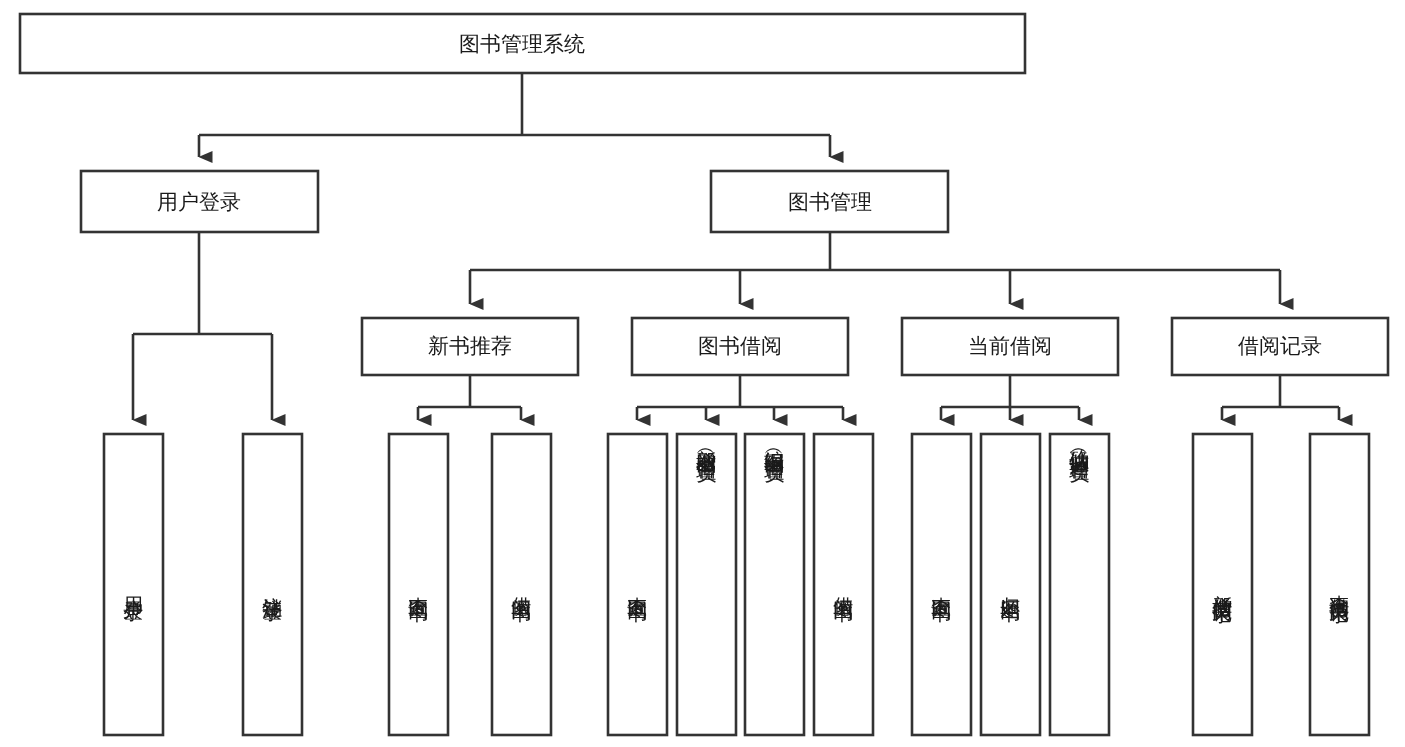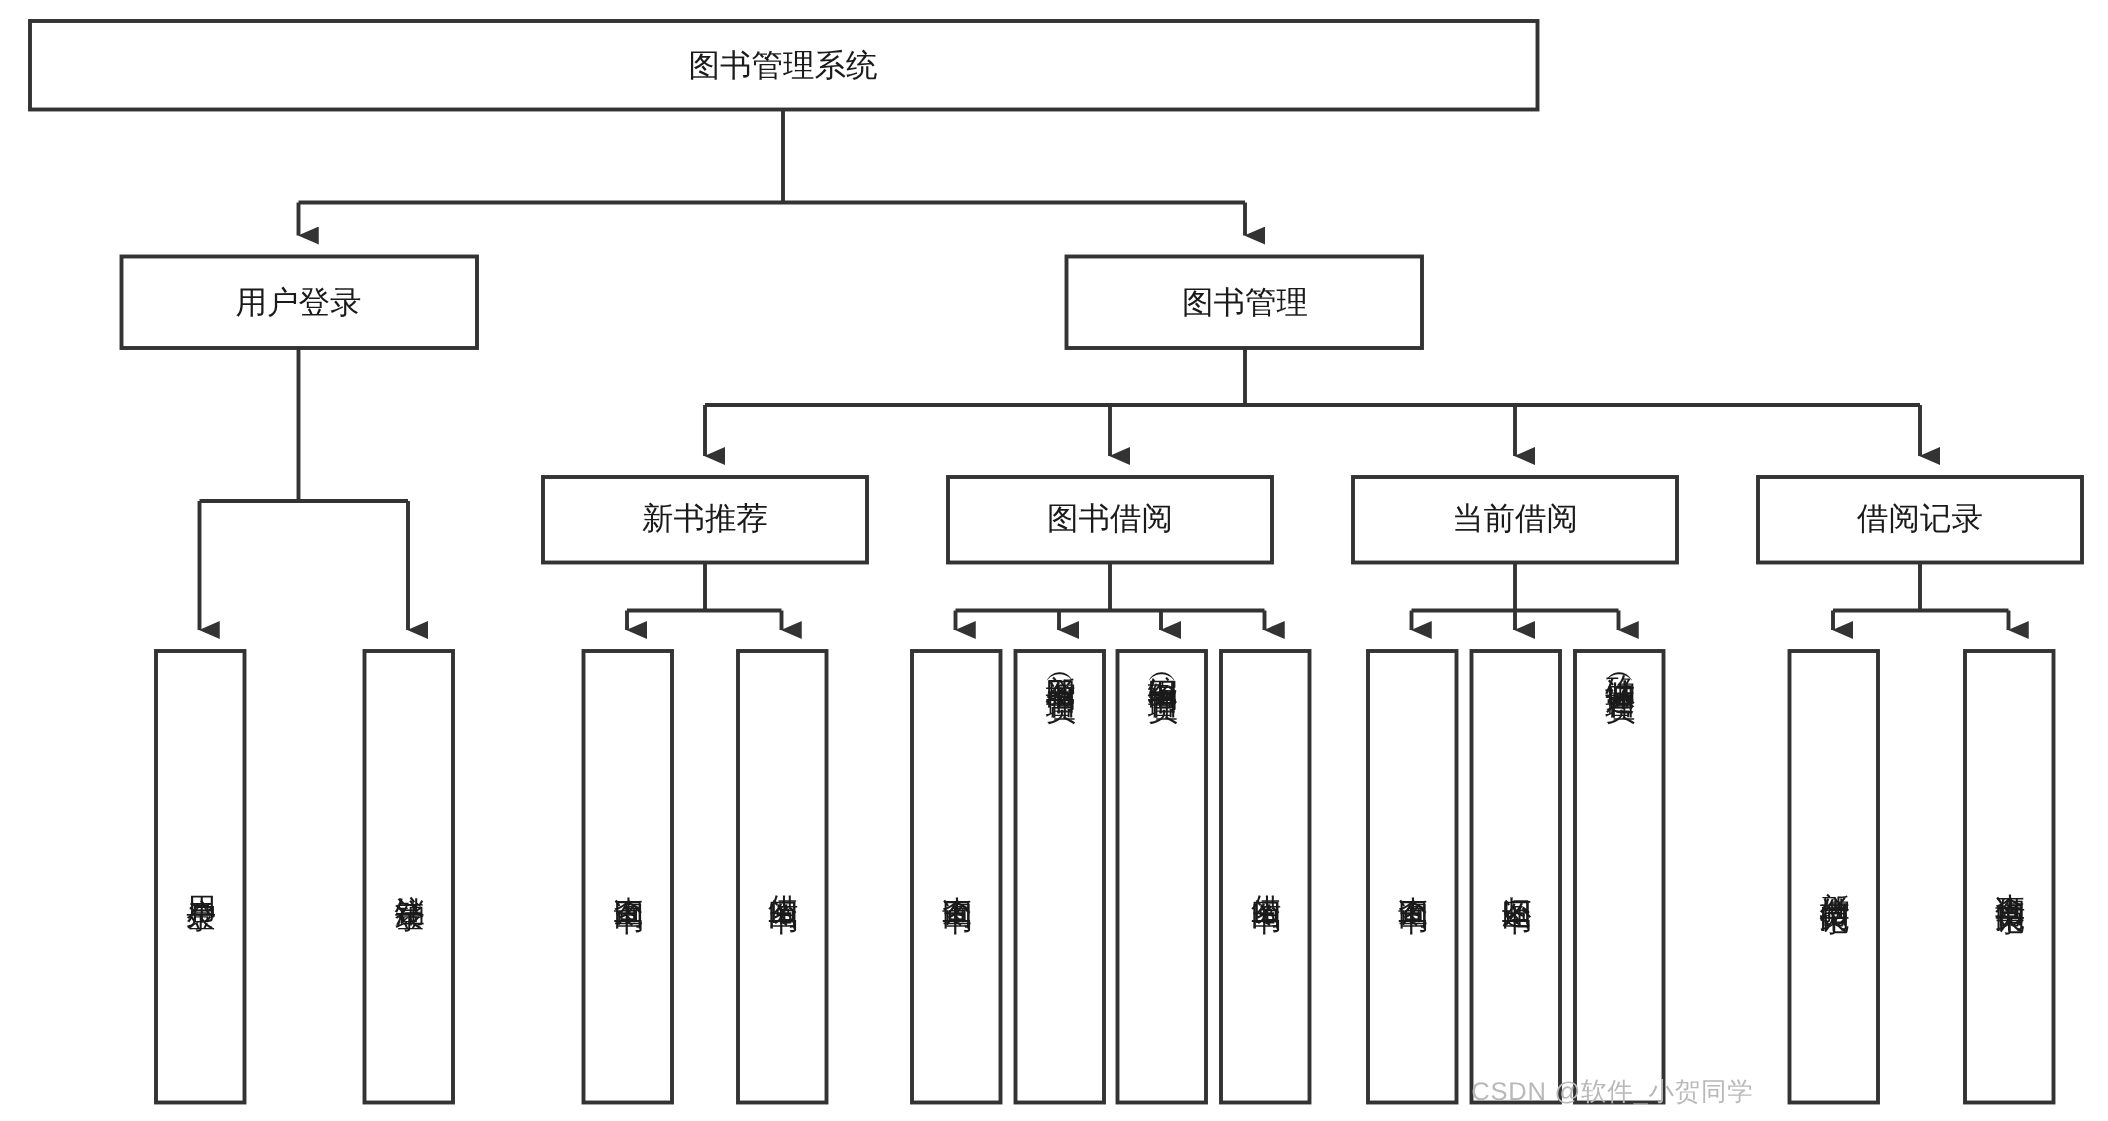--- a/index.html
+++ b/index.html
@@ -247,14 +247,13 @@
     <span class="vlabel">确认归还（管理员）</span>
   </div>
 
   <div class="vlabel-wrap" style="left:1193px; top:434px; width:59px; height:301px;">
     <span class="vlabel">新增借阅记录</span>
   </div>
   <div class="vlabel-wrap" style="left:1310px; top:434px; width:59px; height:301px;">
     <span class="vlabel">查询借阅记录</span>
   </div>
 
-  <div class="watermark">CSDN @软件_小贺同学</div>
 </div>
 
 </body></html>

